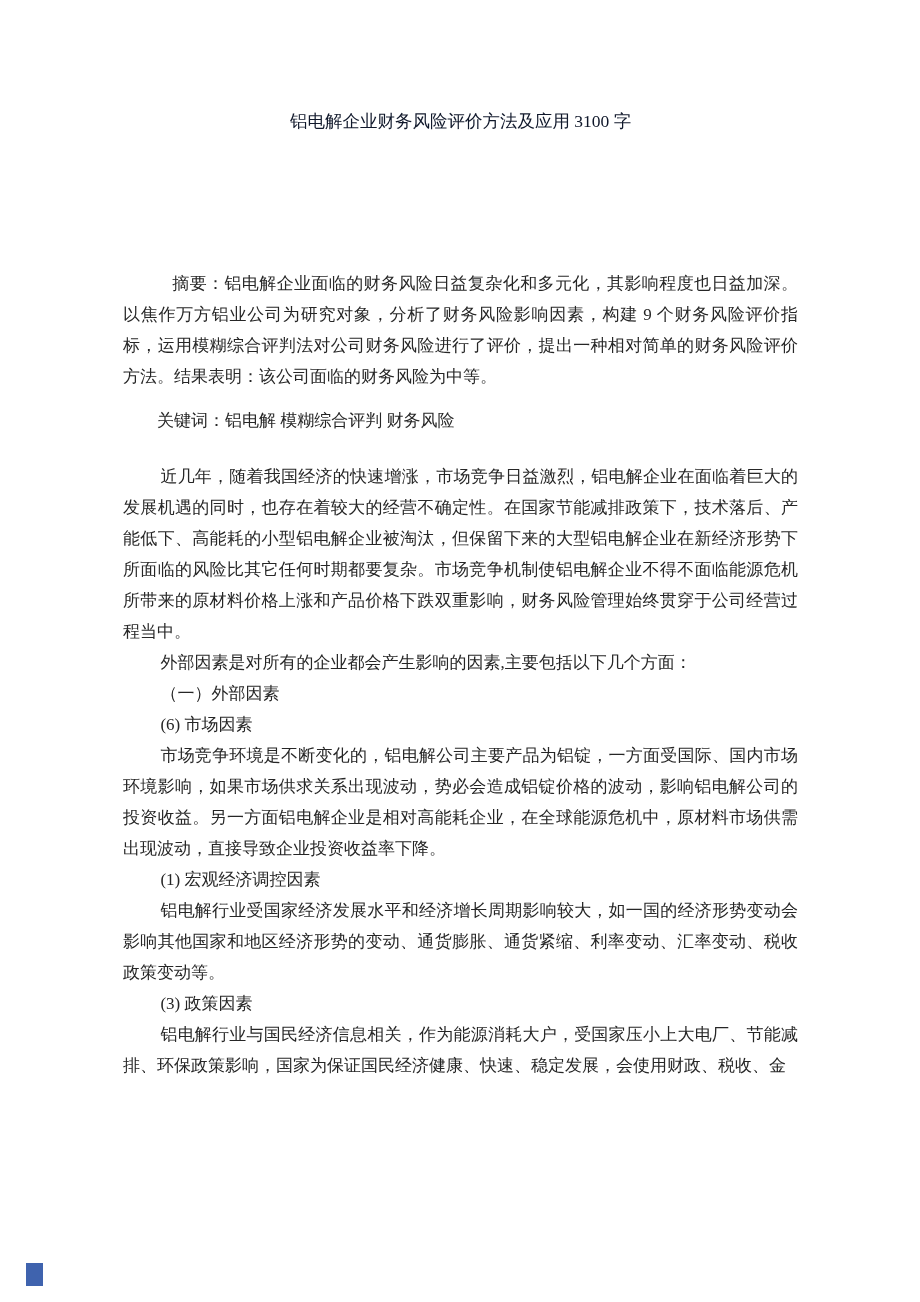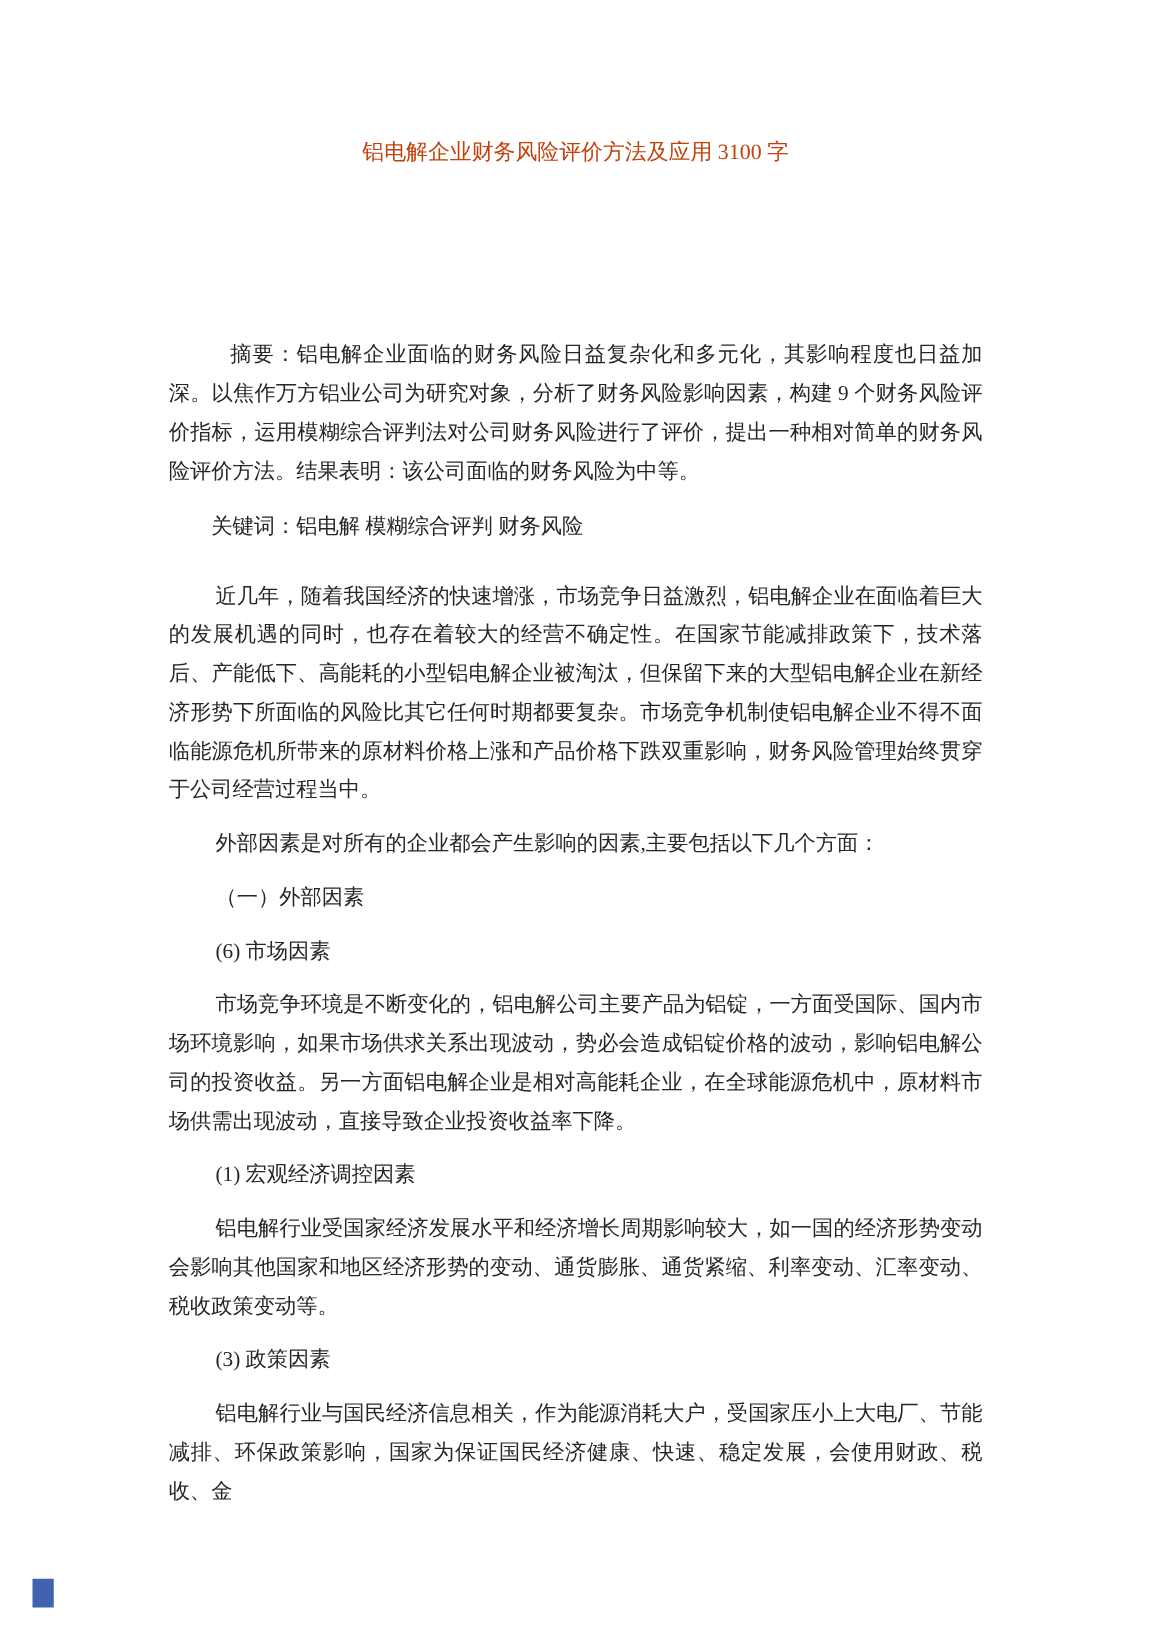--- a/index.html
+++ b/index.html
@@ -24,23 +24,23 @@
     line-height: 31px;
     color: #262626;
     text-align: justify;
   }
   .doc-title {
     margin: 106px 0 0 0;
     text-align: center;
     text-indent: 0;
     font-weight: 400;
     font-size: 17.5px;
-    color: #c2410c;
+    color: #0f172a;
   }
-  p { margin: 12px; }
+  p { margin: 0; }
   .p-abstract {
     margin-top: 131px;
     text-indent: 2.9em;
   }
   .p-keywords {
     margin-top: 13px;
     text-indent: 2em;
   }
   .p-intro {
     margin-top: 25px;

